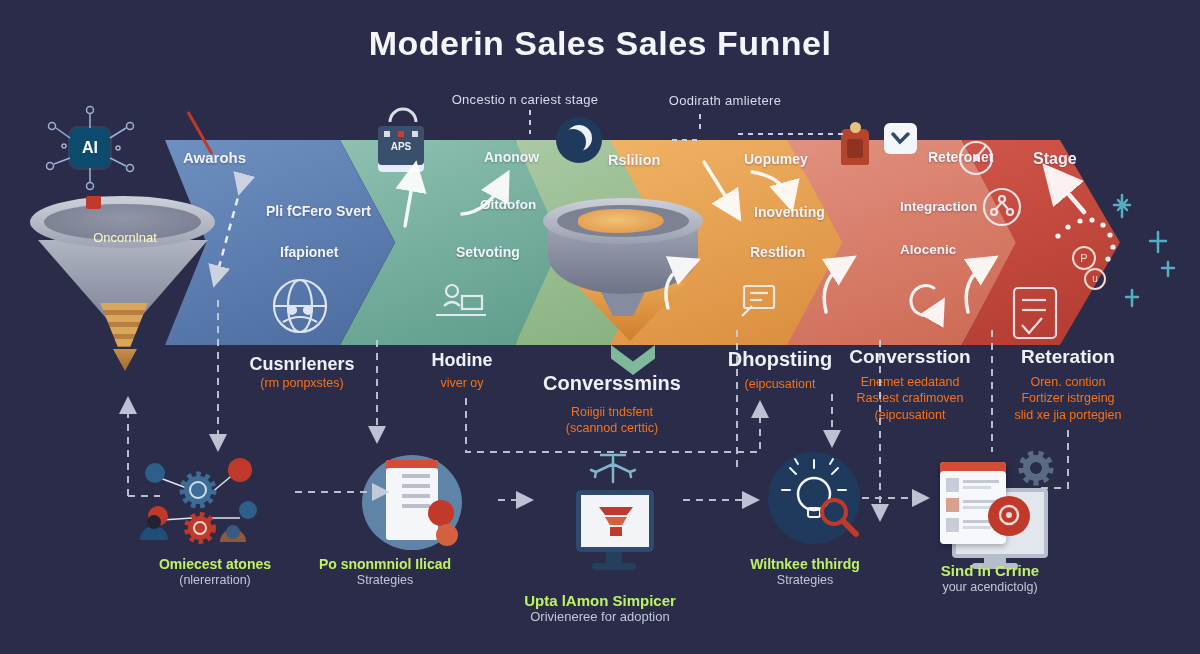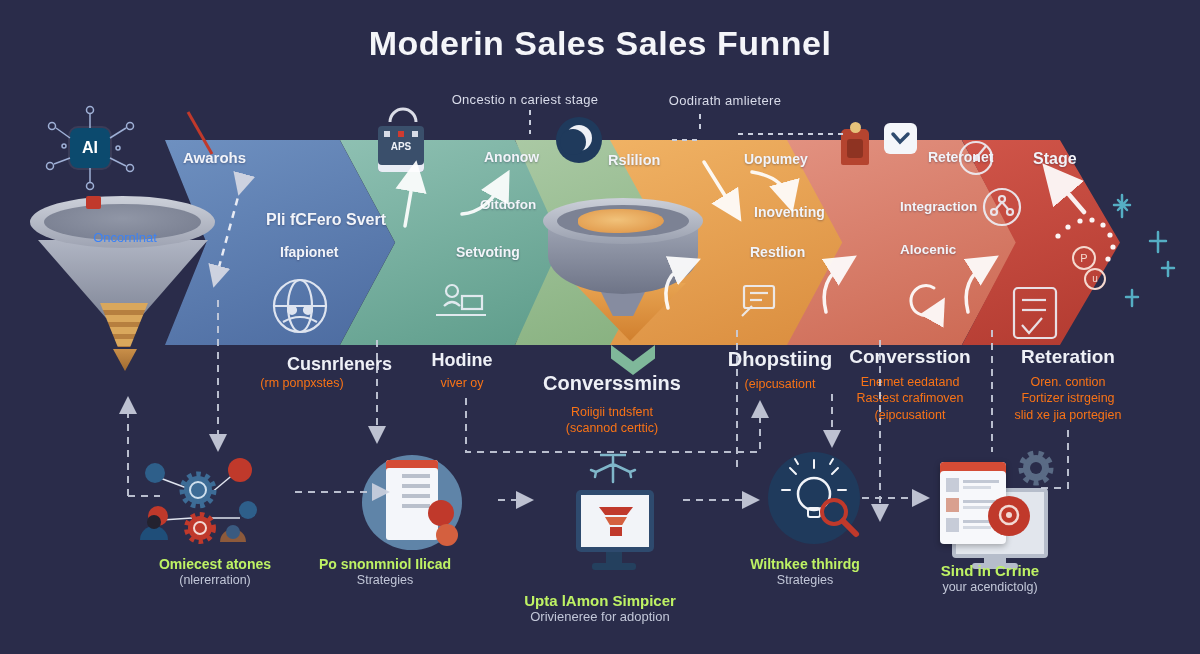--- a/index.html
+++ b/index.html
@@ -34,21 +34,21 @@
        background:radial-gradient(ellipse at 50% 40%,#9096a6,#757b8d);}
   .cone{left:38px;top:240px;width:170px;height:78px;
        background:linear-gradient(180deg,#b0b5c3,#828899);
        clip-path:polygon(0 0,100% 0,60% 100%,40% 100%);}
   .goldtip{left:98px;top:303px;width:52px;height:44px;
        background:repeating-linear-gradient(180deg,#d9a75c 0 7px,#b67f3f 7px 12px);
        clip-path:polygon(4% 0,96% 0,62% 100%,38% 100%);}
   .goldpt{left:113px;top:349px;width:24px;height:22px;
        background:linear-gradient(180deg,#c98f49,#a06a30);
        clip-path:polygon(0 0,100% 0,50% 100%);}
-  #funnel-word{left:55px;top:230px;width:140px;text-align:center;font-size:13px;color:#3b82f6;}
+  #funnel-word{left:55px;top:230px;width:140px;text-align:center;font-size:13px;color:#fef9c3;}
   
   #ai-badge{left:70px;top:128px;width:40px;height:40px;border-radius:8px;background:#0c4a6e;
     color:#fff;font-weight:800;font-size:16px;line-height:40px;text-align:center;
     box-shadow:0 0 0 2px rgba(255,255,255,.08);}
   
   .bowl-body{left:548px;top:216px;width:150px;height:78px;border-radius:10% 10% 50% 50%;
     background:linear-gradient(180deg,#a3a9b8,#6e7487);}
   .bowl-rim{left:543px;top:198px;width:160px;height:46px;border-radius:50%;
     background:linear-gradient(180deg,#ccd0d9,#9aa0af);}
   .bowl-in{left:557px;top:205px;width:132px;height:32px;border-radius:50%;background:#7c8294;}
@@ -138,21 +138,21 @@
   <div class="abs topann ctr" style="left:640px;top:93px;width:170px;">Oodirath amlietere</div>
 
   <div class="abs chev c1"></div>
   <div class="abs chev c2"></div>
   <div class="abs chev c3"></div>
   <div class="abs chev c4"></div>
   <div class="abs chev c5"></div>
   <div class="abs chev c6"></div>
 
   <div class="abs bandlbl" style="left:183px;top:149px;font-size:15px;">Awarohs</div>
-  <div class="abs bandlbl" style="left:266px;top:203px;font-size:16px;margin-top:8px;">Pli fCFero Svert</div>
+  <div class="abs bandlbl" style="left:266px;top:203px;font-size:14px;">Pli fCFero Svert</div>
   <div class="abs bandlbl" style="left:280px;top:244px;font-size:14px;">Ifapionet</div>
   <div class="abs bandlbl" style="left:484px;top:149px;font-size:14px;">Anonow</div>
   <div class="abs bandlbl" style="left:480px;top:197px;font-size:13.5px;">Oitdofon</div>
   <div class="abs bandlbl" style="left:456px;top:244px;font-size:14px;">Setvoting</div>
   <div class="abs bandlbl" style="left:608px;top:152px;font-size:14.5px;">Rslilion</div>
   <div class="abs bandlbl" style="left:744px;top:151px;font-size:14px;">Uopumey</div>
   <div class="abs bandlbl" style="left:754px;top:204px;font-size:14px;">Inoventing</div>
   <div class="abs bandlbl" style="left:750px;top:244px;font-size:14px;">Restlion</div>
   <div class="abs bandlbl" style="left:880px;top:149px;font-size:14px;margin-left:48px;">Reteronet</div>
   <div class="abs bandlbl" style="left:900px;top:199px;font-size:13.5px;">Integraction</div>
@@ -201,21 +201,21 @@
   <div class="abs person p-blue" style="left:1012px;top:104px;"><span class="head"></span><span class="body"></span></div>
   <div class="abs person p-tan" style="left:1040px;top:100px;"><span class="head"></span><span class="body"></span></div>
   <div class="abs person p-red med" style="left:100px;top:166px;"><span class="head"></span><span class="body"></span></div>
   <div class="abs person p-red" style="left:152px;top:192px;"><span class="head"></span><span class="body"></span></div>
   <div class="abs person p-red med" style="left:560px;top:162px;"><span class="head"></span><span class="body"></span></div>
   <div class="abs person p-blue med" style="left:632px;top:158px;"><span class="head"></span><span class="body"></span></div>
   <div class="abs person p-navy big" style="left:548px;top:496px;"><span class="head"></span><span class="body"></span></div>
   <div class="abs person p-red big" style="left:648px;top:484px;"><span class="head"></span><span class="body"></span></div>
 
   <div class="abs stagecol ctr" style="left:212px;top:354px;width:180px;">
-    <div class="st" style="font-size:18px;text-align:right;">Cusnrleners</div>
+    <div class="st" style="font-size:18px;">Cusnrleners</div>
     <div class="ln">(rm ponpxstes)</div>
   </div>
   <div class="abs stagecol ctr" style="left:372px;top:350px;width:180px;">
     <div class="st" style="font-size:18px;">Hodine</div>
     <div class="ln" style="margin-top:4px;">viver oy</div>
   </div>
   <div class="abs stagecol ctr" style="left:512px;top:372px;width:200px;">
     <div class="st" style="font-size:20px;">Converssmins</div>
     <div class="ln" style="margin-top:9px;">Roiigii tndsfent</div>
     <div class="ln">(scannod certtic)</div>

